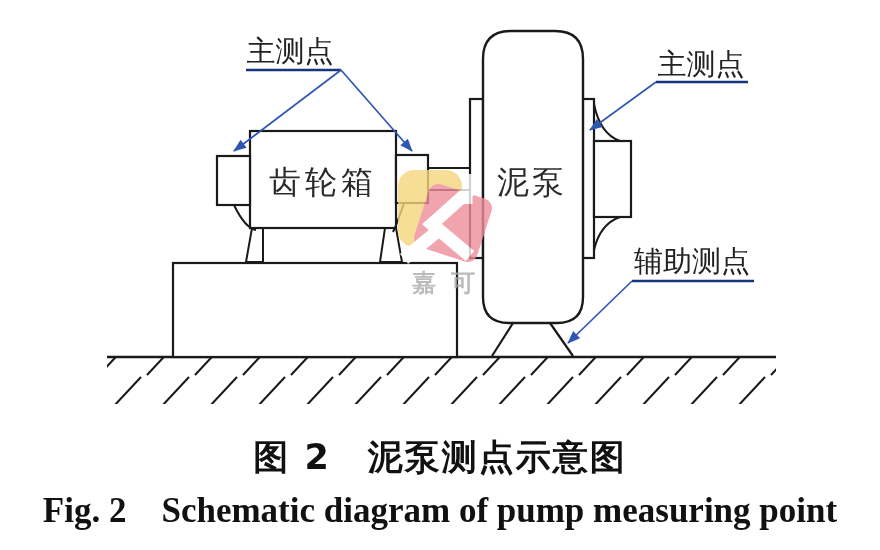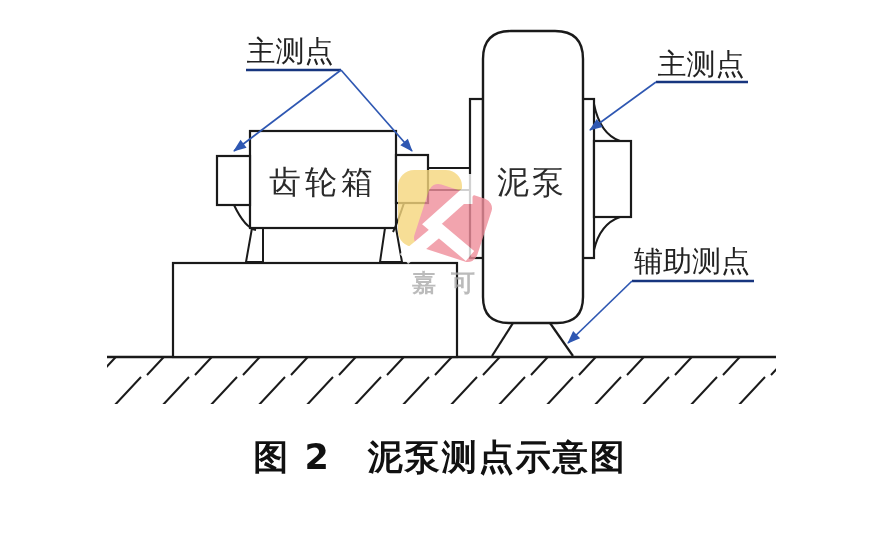--- a/index.html
+++ b/index.html
@@ -86,13 +86,14 @@
         <rect x="420" y="190" width="66" height="66" rx="10" fill="#ef8e9b"></rect>
       </g>
       <path d="M470,190 L432,224 L470,256" fill="none" stroke="#ffffff" stroke-width="13"></path>
       <line x1="404" y1="259" x2="440" y2="229" stroke="#ffffff" stroke-width="13"></line>
       <line x1="468" y1="174" x2="468" y2="204" stroke="#ffffff" stroke-width="9"></line>
       <text x="412" y="291" class="wm-text">嘉可</text>
     </g>
   </svg>
 
   <div class="caption-zh">图 2　泥泵测点示意图</div>
+  <div class="caption-en">Fig. 2　Schematic diagram of pump measuring point</div>
 </div>
 
 </body></html>

